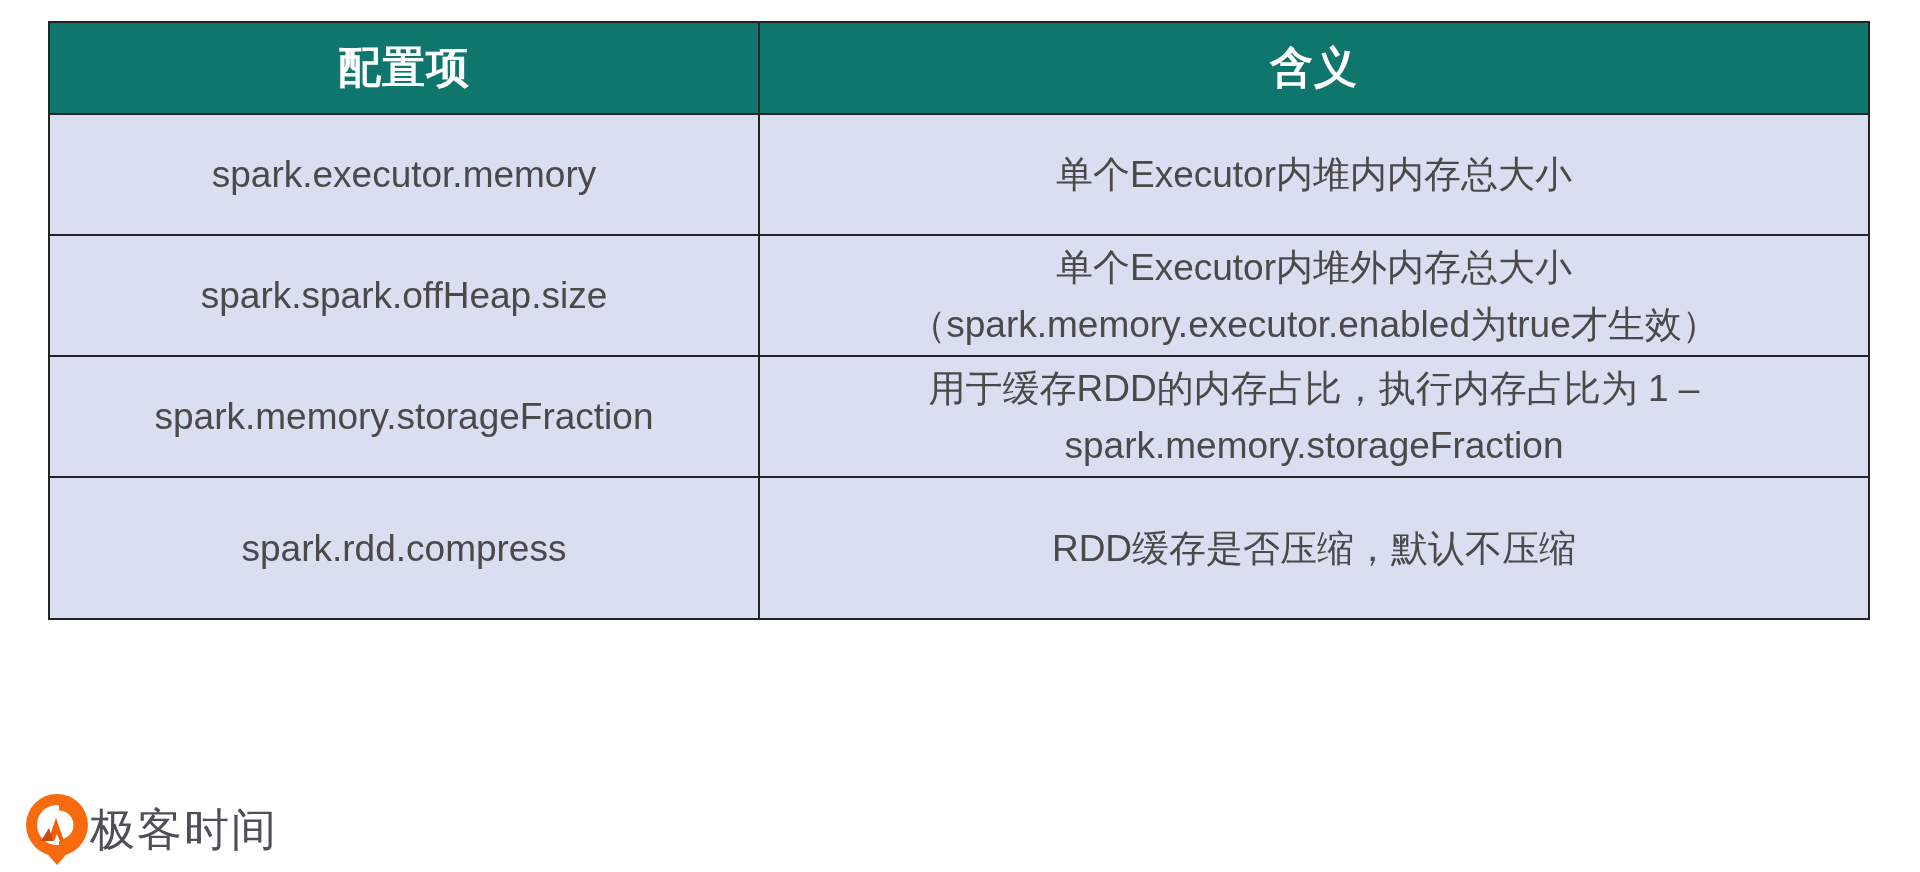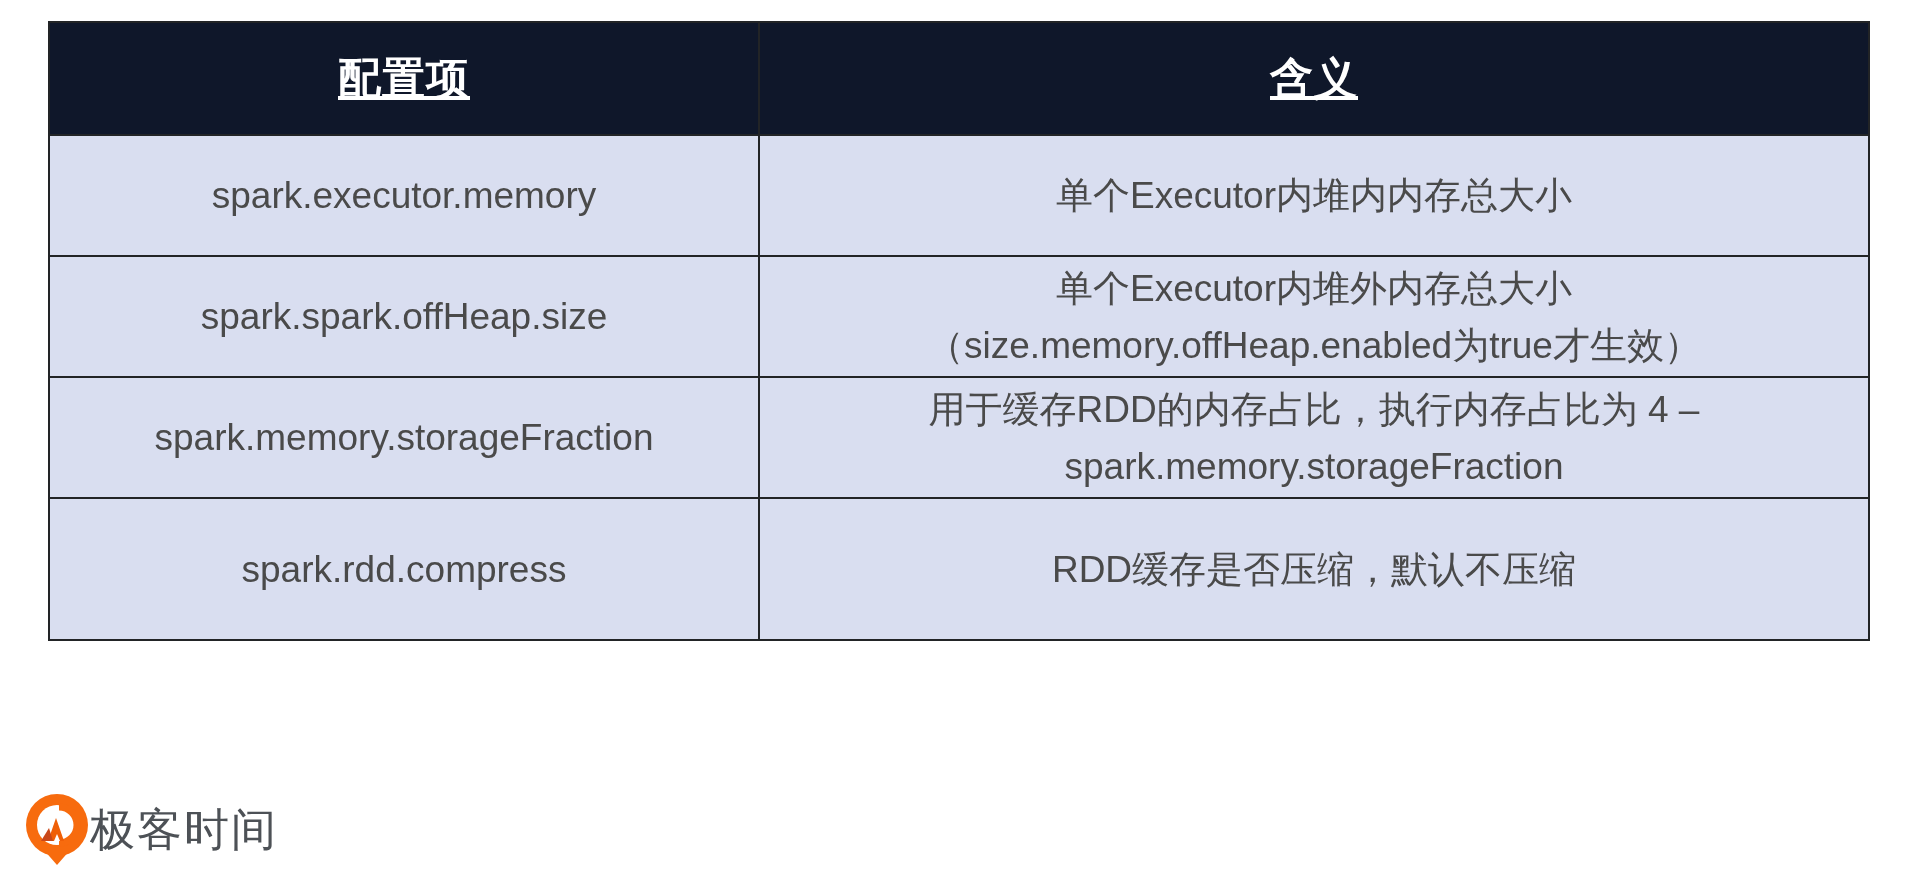--- a/index.html
+++ b/index.html
@@ -18,27 +18,26 @@
     table-layout: fixed;
   }
   .config-table col.c1 { width: 710px; }
   .config-table col.c2 { width: 1110px; }
   .config-table th, .config-table td {
     border: 2px solid #222426;
     text-align: center;
     vertical-align: middle;
   }
   .config-table th {
-    background: #0f172a;
+    background: #0f766e;
     color: #ffffff;
     font-size: 43px;
     font-weight: bold;
-    height: 113px;
+    height: 92px;
     letter-spacing: 1px;
-    text-decoration: underline;
   }
   .config-table td {
     background: #d9def0;
     color: #4a4a4a;
     font-size: 37px;
     font-weight: 400;
     height: 121px;
     line-height: 57px;
     margin-left: 29px;
   }
@@ -72,25 +71,25 @@
     </tr>
   </thead>
   <tbody>
     <tr>
       <td class="config-cell">spark.executor.memory</td>
       <td class="meaning-cell">单个Executor内堆内内存总大小</td>
     </tr>
     <tr>
       <td class="config-cell">spark.spark.offHeap.size</td>
       <td class="meaning-cell">单个Executor内堆外内存总大小
-（size.memory.offHeap.enabled为true才生效）</td>
+（spark.memory.executor.enabled为true才生效）</td>
     </tr>
     <tr>
       <td class="config-cell">spark.memory.storageFraction</td>
-      <td class="meaning-cell">用于缓存RDD的内存占比，执行内存占比为 4 –
+      <td class="meaning-cell">用于缓存RDD的内存占比，执行内存占比为 1 –
 spark.memory.storageFraction</td>
     </tr>
     <tr class="last">
       <td class="config-cell">spark.rdd.compress</td>
       <td class="meaning-cell">RDD缓存是否压缩，默认不压缩</td>
     </tr>
   </tbody>
 </table>
 
 <div class="footer-brand">

